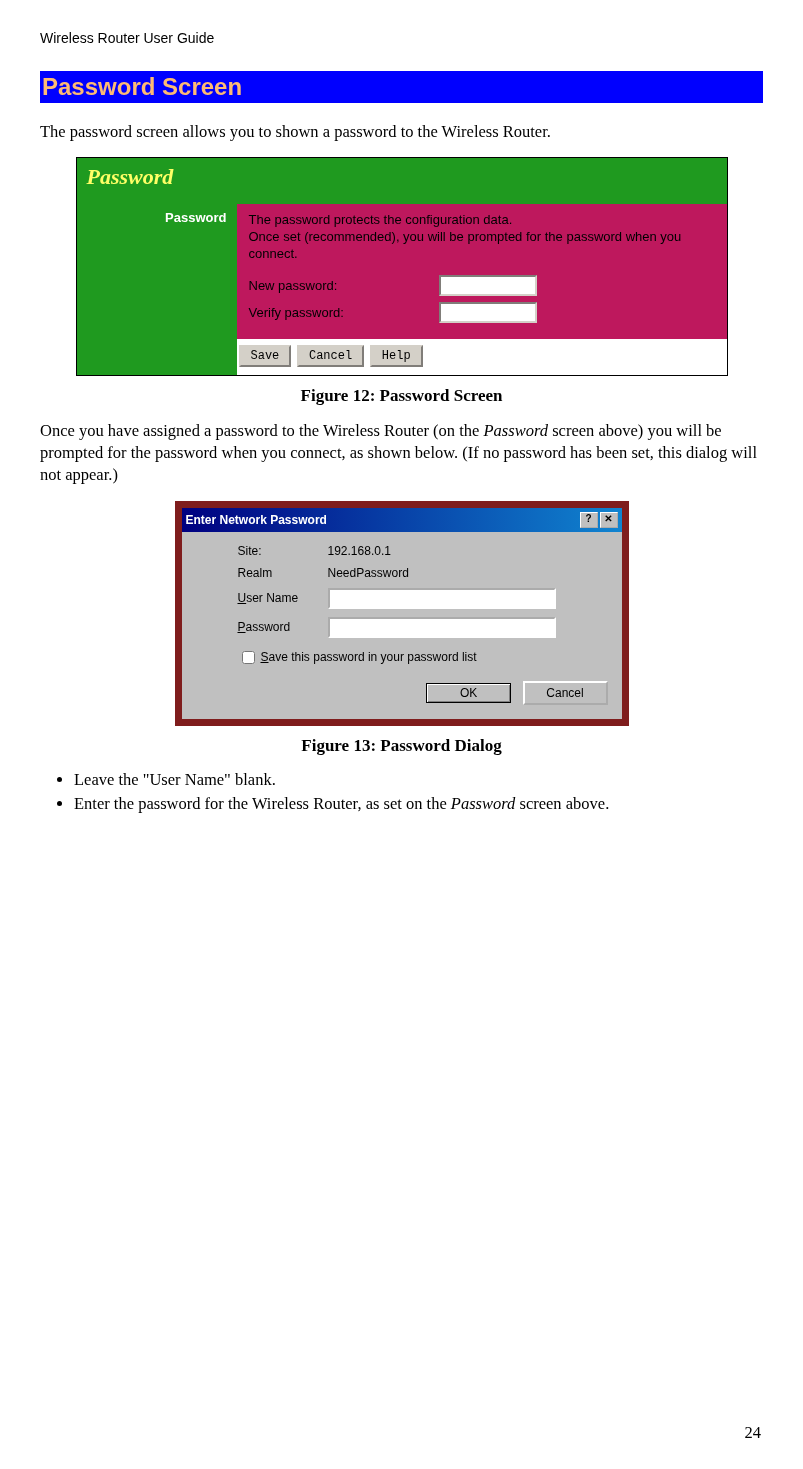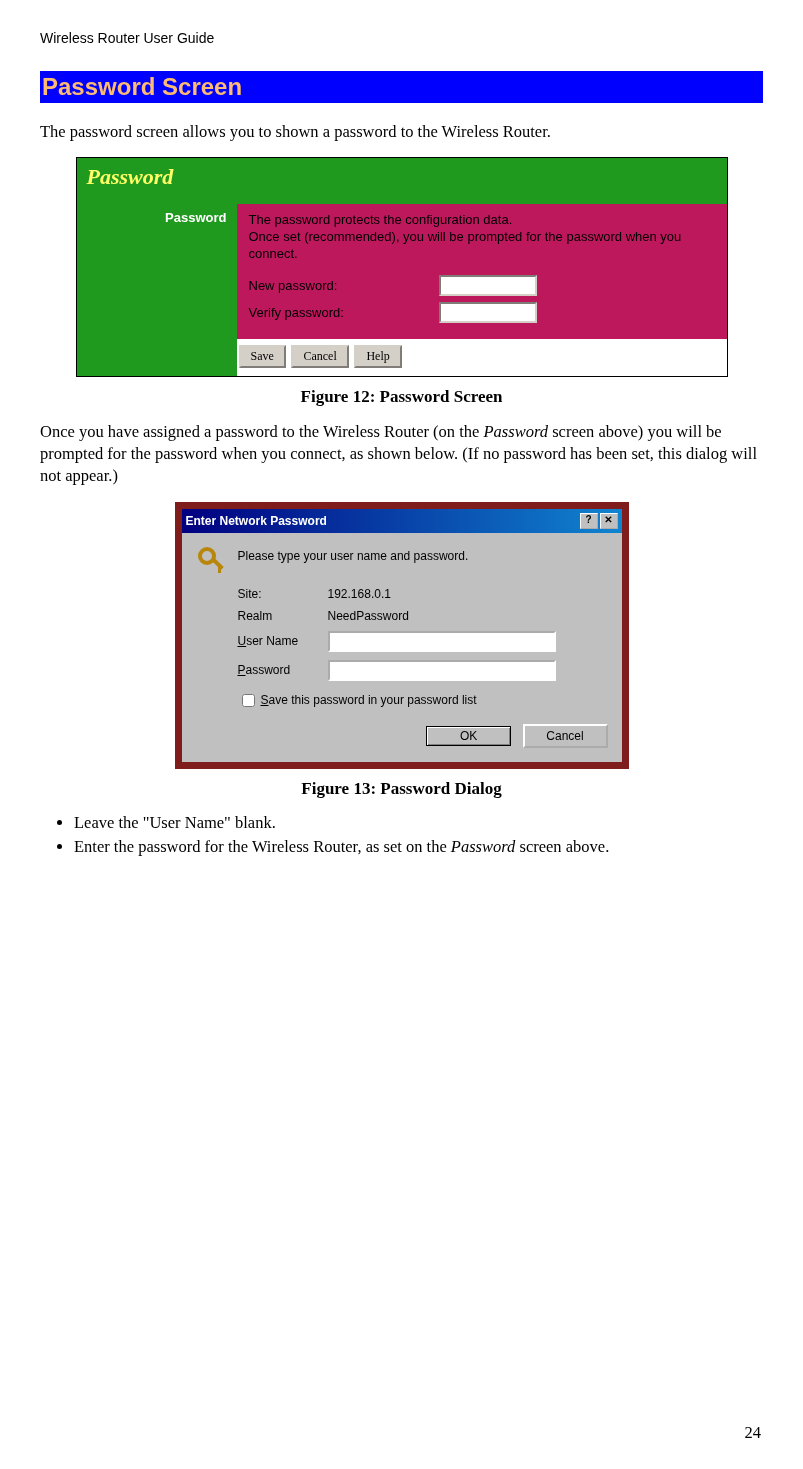--- a/index.html
+++ b/index.html
@@ -104,21 +104,21 @@
   .pw-buttons {
     background: #fff;
     text-align: right;
     padding: 6px 8px 8px 0;
   }
   .pw-button {
     display: inline-block;
     border: 2px outset #d4d0c8;
     background: #d4d0c8;
     padding: 2px 10px;
-    font-family: Liberation Serif, serif;
+    font-family: Liberation Mono, monospace;
     font-size: 12px;
     margin-left: 2px;
     color:#000;
     cursor: pointer;
   }
 
   
   .np-dialog {
     width: 440px;
     margin: 0 auto;
@@ -262,30 +262,20 @@
 
   <div class="figure-wrap">
     <div class="np-dialog">
       <div class="np-title">
         <span>Enter Network Password</span>
         <span class="spacer"></span>
         <span class="np-tbtn">?</span>
         <span class="np-tbtn">✕</span>
       </div>
       <div class="np-body">
-        <div class="np-top">
-          <div class="np-key">
-            <svg viewBox="0 0 32 32">
-              <circle cx="11" cy="11" r="7" fill="none" stroke="#b8860b" stroke-width="4"></circle>
-              <rect x="15" y="15" width="4" height="14" fill="#b8860b" transform="rotate(-45 15 15)"></rect>
-              <rect x="22" y="22" width="3" height="6" fill="#b8860b"></rect>
-            </svg>
-          </div>
-          <div style="padding-top:4px;">Please type your user name and password.</div>
-        </div>
         <div class="np-grid">
           <label>Site:</label>
           <div class="val">192.168.0.1</div>
 
           <label>Realm</label>
           <div class="val">NeedPassword</div>
 
           <label><span class="underline-key">U</span><span>ser Name</span></label>
           <input type="text" style="">
 

